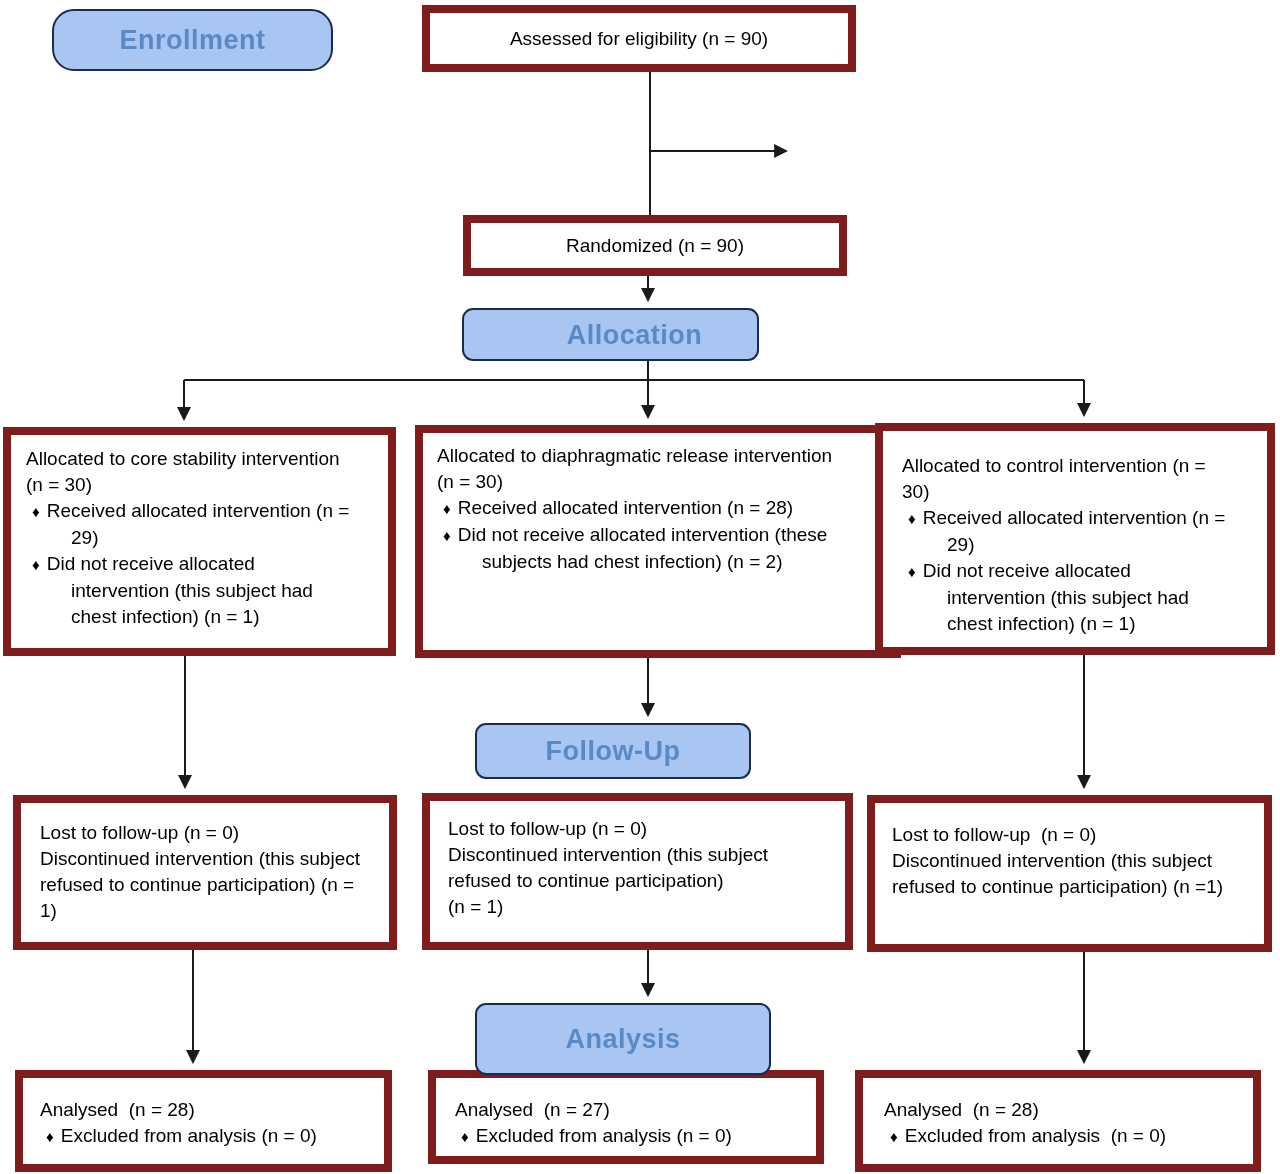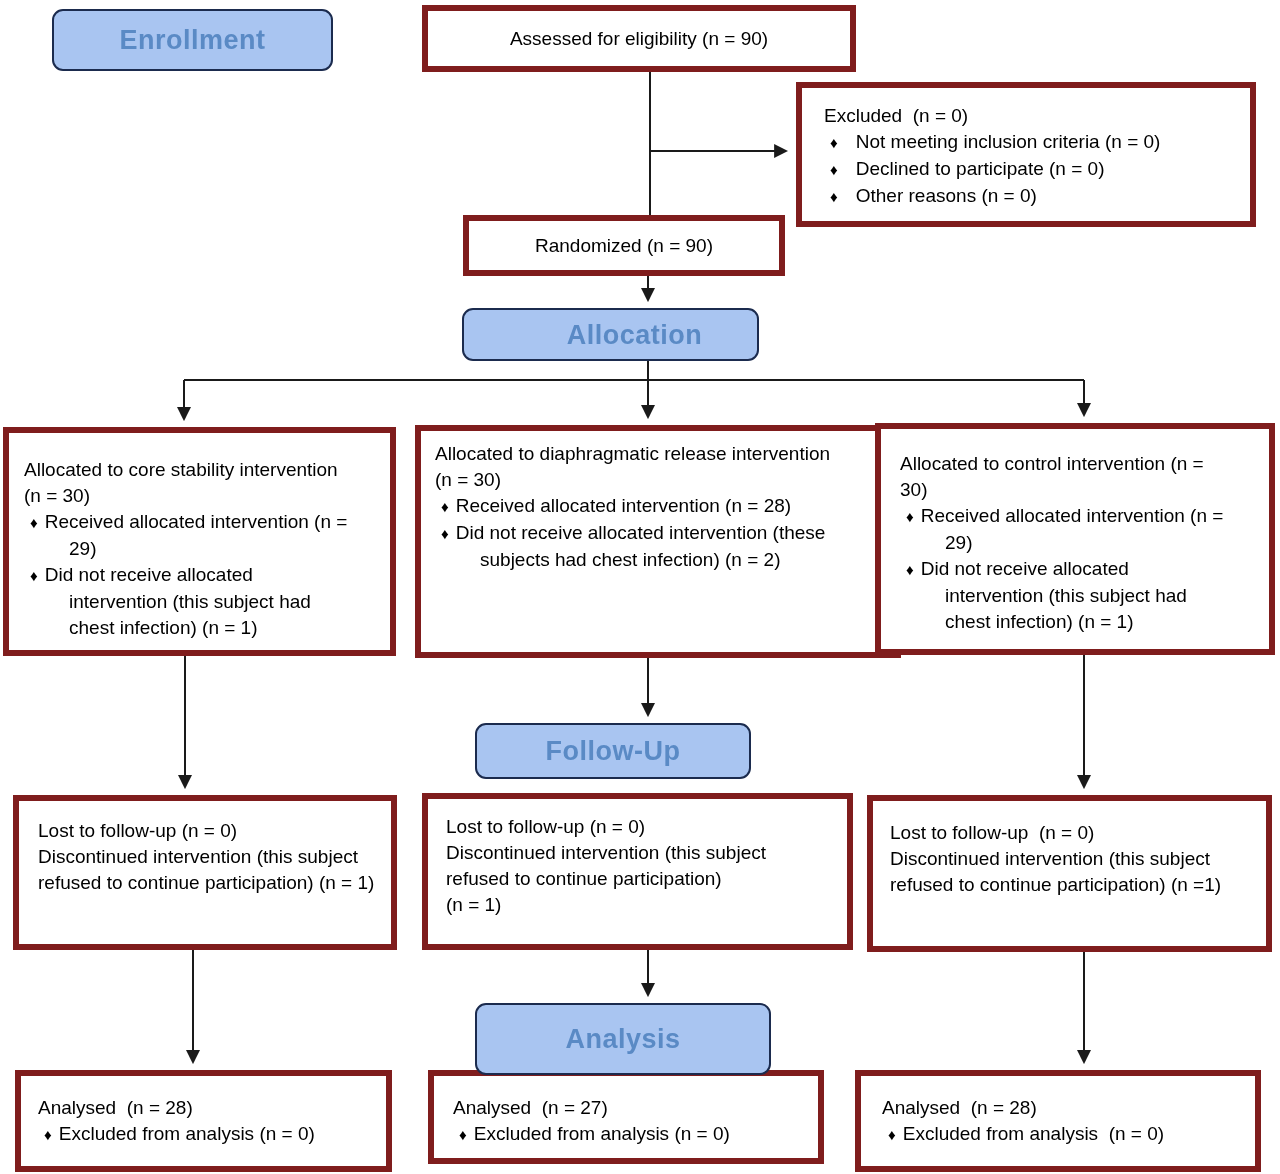--- a/index.html
+++ b/index.html
@@ -8,21 +8,21 @@
     font-family:"Liberation Sans","DejaVu Sans",sans-serif;
     font-size:19px; line-height:26px; color:#000000;
     overflow:hidden;
   }
   .stage * { box-sizing:border-box; }
 
   svg.connectors { position:absolute; left:0; top:0; z-index:1; }
 
   .box {
     position:absolute; z-index:2; background:#ffffff;
-    border:6px solid #7f1d1d;
+    border:8px solid #7f1d1d;
   }
   .band {
     position:absolute; z-index:3;
     background:#a9c5f1; border:2px solid #1b2b4e; border-radius:11px;
     display:flex; align-items:center; justify-content:center;
     color:#5a8ac5; font-weight:bold; font-size:27px; letter-spacing:0.5px;
   }
   .center { display:flex; align-items:center; justify-content:center; text-align:center; }
   .txt { white-space:pre-wrap; }
   .bullet { white-space:pre-wrap; padding-left:45px; text-indent:-39px; }
@@ -52,49 +52,43 @@
       <line x1="1084" y1="380" x2="1084" y2="415" marker-end="url(#arrow)"></line>
       <line x1="185" y1="656" x2="185" y2="787" marker-end="url(#arrow)"></line>
       <line x1="648" y1="658" x2="648" y2="715" marker-end="url(#arrow)"></line>
       <line x1="1084" y1="655" x2="1084" y2="787" marker-end="url(#arrow)"></line>
       <line x1="648" y1="950" x2="648" y2="995" marker-end="url(#arrow)"></line>
       <line x1="193" y1="950" x2="193" y2="1062" marker-end="url(#arrow)"></line>
       <line x1="1084" y1="952" x2="1084" y2="1062" marker-end="url(#arrow)"></line>
     </g>
   </svg>
 
-  <div class="band" style="left:52px; top:9px; width:281px; height:62px;">
+  <div class="band" style="left:52px; top:9px; width:281px; height:62px;border-radius:22px;">
     <span>Enrollment</span>
   </div>
   <div class="band" style="left:462px; top:308px; width:297px; height:53px;padding-left:48px;">
     <span>Allocation</span>
   </div>
   <div class="band" style="left:475px; top:723px; width:276px; height:56px;">
     <span>Follow-Up</span>
   </div>
   <div class="band" style="left:475px; top:1003px; width:296px; height:72px;">
     <span>Analysis</span>
   </div>
 
   <div class="box center" style="left:422px; top:5px; width:434px; height:67px;">
     <div class="txt">Assessed for eligibility (n = 90)</div>
   </div>
 
-  <div class="box" style="left:796px; top:82px; width:460px; height:145px; padding:15px 16px 0 22px;">
-    <div class="txt">Excluded  (n = 0)</div>
-    <div class="bullet wide"><span class="marker">♦</span><span class="txt">Not meeting inclusion criteria (n = 0)</span></div>
-    <div class="bullet wide"><span class="marker">♦</span><span class="txt">Declined to participate (n = 0)</span></div>
-    <div class="bullet wide"><span class="marker">♦</span><span class="txt">Other reasons (n = 0)</span></div>
-  </div>
 
-  <div class="box center" style="left:463px; top:215px; width:322px; height:61px;">
+  <div class="box center" style="left:463px; top:215px; width:384px; height:61px;">
     <div class="txt">Randomized (n = 90)</div>
   </div>
 
-  <div class="box" style="left:3px; top:427px; width:393px; height:229px; padding:24px 38px 0 15px;">
+  <div class="box" style="left:3px; top:427px; width:393px; height:229px; padding:11px 38px 0 15px;">
     <div class="txt">Allocated to core stability intervention (n = 30)</div>
     <div class="bullet"><span class="marker">♦</span><span class="txt">Received allocated intervention (n = 29)</span></div>
     <div class="bullet"><span class="marker">♦</span><span class="txt">Did not receive allocated intervention (this subject had chest infection) (n = 1)</span></div>
   </div>
 
   <div class="box" style="left:415px; top:425px; width:486px; height:233px; padding:10px 44px 0 14px;">
     <div class="txt">Allocated to diaphragmatic release intervention (n = 30)</div>
     <div class="bullet"><span class="marker">♦</span><span class="txt">Received allocated intervention (n = 28)</span></div>
     <div class="bullet"><span class="marker">♦</span><span class="txt">Did not receive allocated intervention (these subjects had chest infection) (n = 2)</span></div>
   </div>

